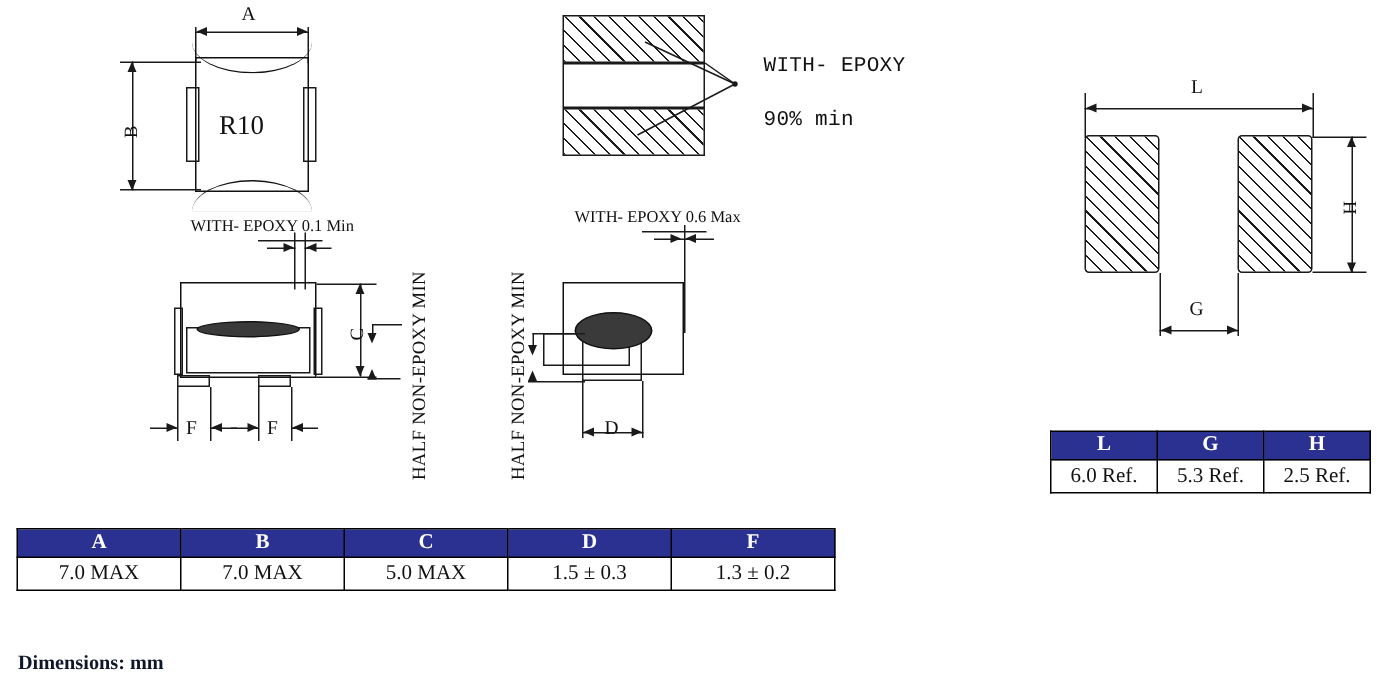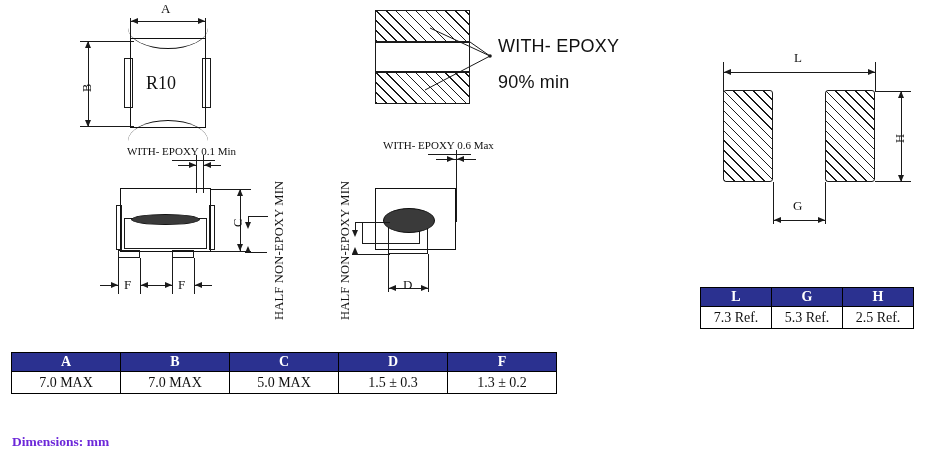--- a/index.html
+++ b/index.html
@@ -100,23 +100,24 @@
     color: #111111;
     white-space: nowrap;
   }
   .lbl-dim {
     font-size: 13px;
   }
   .lbl-note {
     font-size: 11px;
   }
   .lbl-note-sans {
-    font-family: Liberation Sans, sans-serif;
-    font-size: 18px;
+    font-family: Liberation Mono, monospace;
+    font-size: 14px;
     letter-spacing: 0.2px;
+    margin-left: 11px;
   }
   .lbl-part {
     font-size: 18px;
   }
   .vert {
     position: absolute;
     transform-origin: 0 0;
     transform: rotate(-90deg);
     font-family: "Liberation Serif", serif;
     font-size: 12.5px;
@@ -152,21 +153,21 @@
     height: 21px;
   }
   #main-table th, #main-table td { width: 108px; }
   #pad-table th, #pad-table td { width: 70px; }
 
   .footnote {
     position: absolute;
     font-family: "Liberation Serif", serif;
     font-size: 13.5px;
     font-weight: bold;
-    color: #6d28d9;
+    color: #0f172a;
   }
 </style>
 </head>
 <body>
 
 <div id="sheet">
 
   <div>
 
     <div class="line-v abs" style="left:130px; top:18px; height:24px;"></div>
@@ -327,21 +328,21 @@
   <table class="dimtable" id="pad-table" style="left:700px; top:287px;">
     <thead>
       <tr>
         <th>L</th>
         <th>G</th>
         <th>H</th>
       </tr>
     </thead>
     <tbody>
       <tr>
-        <td>7.3 Ref.</td>
+        <td>6.0 Ref.</td>
         <td>5.3 Ref.</td>
         <td>2.5 Ref.</td>
       </tr>
     </tbody>
   </table>
 
   <table class="dimtable" id="main-table" style="left:11px; top:352px;">
     <thead>
       <tr>
         <th>A</th>

